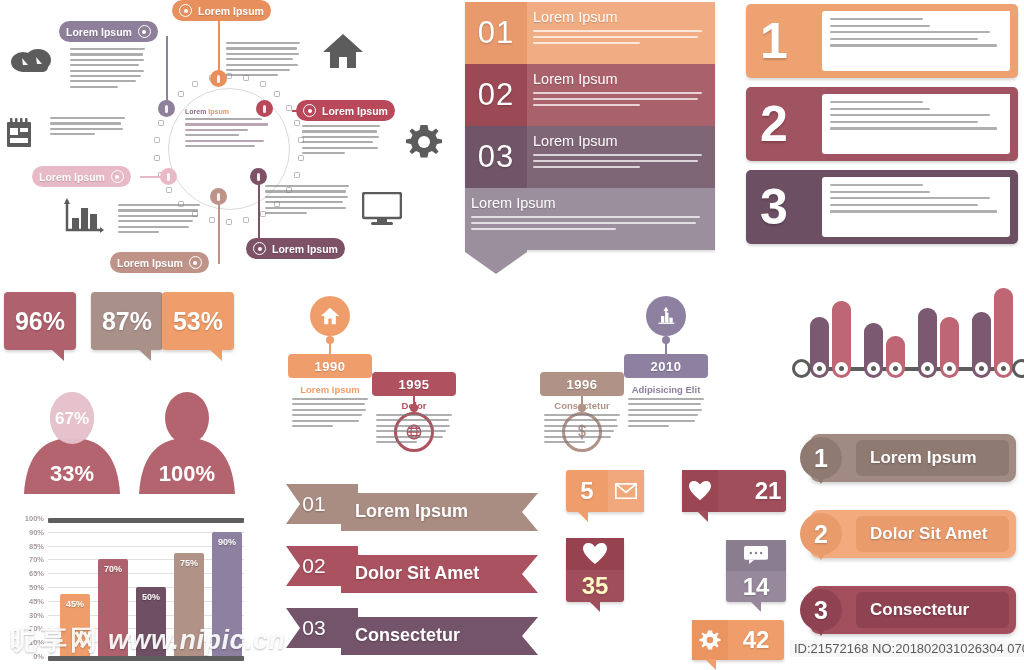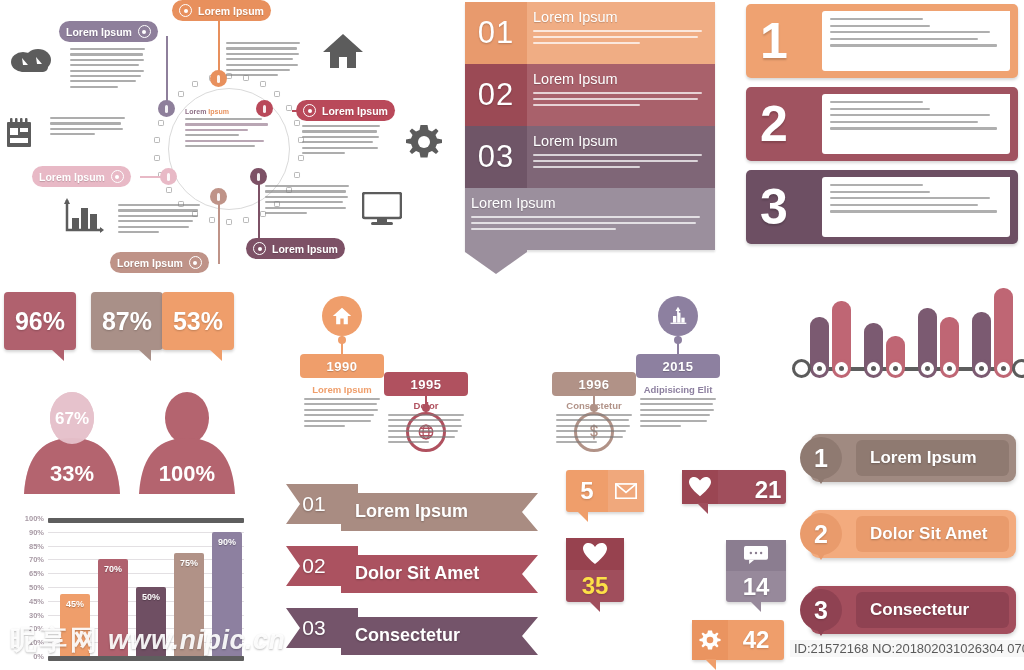--- a/index.html
+++ b/index.html
@@ -88,21 +88,21 @@
   #p6 .col { position:absolute; bottom:0; width:30px; border-radius:2px 2px 0 0;
       display:flex; justify-content:center; }
   #p6 .col b { font-size:9px; color:#fff; margin-top:5px;
       text-shadow:0 1px 1px rgba(0,0,0,.25); }
   .wm { position:absolute; left:10px; top:622px; font-size:27px; font-style:italic;
       font-weight:bold; color:rgba(255,255,255,.92); letter-spacing:.5px;
       text-shadow:0 1px 2px rgba(0,0,0,.25); z-index:40; pointer-events:none; }
   .wm .cn { font-style:normal; letter-spacing:3px; }
 
   
-  #p7 { position:absolute; left:300px; top:292px; width:420px; height:180px; }
+  #p7 { position:absolute; left:288px; top:292px; width:420px; height:180px; }
   #p7 .seg { position:absolute; top:0; height:180px; }
   #p7 .barlab { position:absolute; height:24px; border-radius:4px; left:0; right:0;
       display:flex; align-items:center; justify-content:center;
       font-size:13px; font-weight:bold; color:#fff; letter-spacing:.5px;
       text-shadow:0 1px 1px rgba(0,0,0,.2); }
   #p7 .ttl { position:absolute; left:0; right:0; text-align:center; font-size:9.5px;
       font-weight:bold; }
   #p7 .circ { position:absolute; width:40px; height:40px; border-radius:50%;
       display:flex; align-items:center; justify-content:center; }
   #p7 .ring2 { position:absolute; width:40px; height:40px; border-radius:50%;
@@ -569,21 +569,21 @@
           <svg width="20" height="20" viewBox="0 0 24 24" fill="#fff">
             <path d="M3 20 L3 21.5 L22 21.5 L22 20 Z"></path>
             <rect x="6" y="12" width="4" height="8"></rect>
             <rect x="11" y="8" width="4" height="12"></rect>
             <rect x="16" y="14" width="4" height="6"></rect>
             <path d="M12 1 L15 6 L13 6 L13 9 L11 9 L11 6 L9 6 Z"></path>
           </svg>
         </div>
         <div class="stem" style="left:41px;top:44px;height:20px;background:#8d80a0"></div>
        <div class="dot" style="left:38px;top:44px;background:#8d80a0"></div>
-       <div class="barlab" style="top:62px;background:#8d80a0">2015</div>
+       <div class="barlab" style="top:62px;background:#8d80a0">2010</div>
        <div class="ttl" style="top:92px;color:#8d80a0">Adipisicing Elit</div>
        <div class="para" style="top:106px">
           <i style="width:100%;"></i>
           <i style="width:96%;"></i>
           <i style="width:98%;"></i>
           <i style="width:92%;"></i>
           <i style="width:88%;"></i>
           <i style="width:54%;"></i>
         </div>
       </div>
@@ -637,38 +637,38 @@
         font-size:24px;text-shadow:0 1px 2px rgba(0,0,0,.18);
         flex:1;">5</div>
         <div style="display:flex;align-items:center;justify-content:center;height:100%;padding:0 7px;background:#f0a87c">
         <svg width="22" height="16.28" viewBox="0 0 26 19" fill="none" stroke="#fff" stroke-width="2">
             <rect x="1" y="1" width="24" height="17"></rect>
             <path d="M1 1 L13 11 L25 1"></path>
           </svg>
         </div>
         <span style="position: absolute; bottom: -10px; left: 14%; width: 0px; height: 0px; border-left: 11px solid transparent; border-top: 11px solid rgb(239, 158, 107);"></span>
       </div>
-      <div style="position: absolute; left: 116px; top: 0px; width: 104px; height: 34px; border-radius: 3px; background: rgb(160, 78, 92); box-shadow: rgba(0, 0, 0, 0.16) 0px 2px 3px; display: flex; align-items: flex-end; gap: 32px;">
+      <div style="position: absolute; left: 116px; top: 0px; width: 104px; height: 42px; border-radius: 3px; background: rgb(160, 78, 92); box-shadow: rgba(0, 0, 0, 0.16) 0px 2px 3px; display: flex; align-items: center; gap: 32px;">
         <div style="display:flex;align-items:center;justify-content:center;height:100%;padding:0 7px;background:#9b4653">
         <svg width="22" height="22" viewBox="0 0 24 22" fill="#fff">
             <path d="M12 21 C2 13 0 8 0 5.5 C0 2 2.5 0 5.5 0 C8 0 10.5 1.5 12 4 C13.5 1.5 16 0 18.5 0 C21.5 0 24 2 24 5.5 C24 8 22 13 12 21 Z"></path>
           </svg>
         </div>
         <div style="display:flex;align-items:center;justify-content:center;color:#fff;font-weight:bold;
         font-size:24px;text-shadow:0 1px 2px rgba(0,0,0,.18);
         flex:1;">21</div>
         <span style="position: absolute; bottom: -10px; left: 14%; width: 0px; height: 0px; border-left: 11px solid transparent; border-top: 11px solid rgb(160, 78, 92);"></span>
       </div>
       <div style="position: absolute; left: 0px; top: 68px; width: 58px; height: 64px; border-radius: 3px; background: rgb(160, 78, 92); box-shadow: rgba(0, 0, 0, 0.16) 0px 2px 3px; display: flex; flex-direction: column; align-items: center;">
         <div style="display:flex;align-items:center;justify-content:center;width:100%;flex:1;background:#97424f">
         <svg width="24" height="24" viewBox="0 0 24 22" fill="#fff">
             <path d="M12 21 C2 13 0 8 0 5.5 C0 2 2.5 0 5.5 0 C8 0 10.5 1.5 12 4 C13.5 1.5 16 0 18.5 0 C21.5 0 24 2 24 5.5 C24 8 22 13 12 21 Z"></path>
           </svg>
         </div>
-        <div style="display:flex;align-items:center;justify-content:center;color:#fde047;font-weight:bold;
+        <div style="display:flex;align-items:center;justify-content:center;color:#fef9c3;font-weight:bold;
         font-size:24px;text-shadow:0 1px 2px rgba(0,0,0,.18);
         width:100%;flex:1;">35</div>
         <span style="position: absolute; bottom: -10px; left: 40%; width: 0px; height: 0px; border-left: 11px solid transparent; border-top: 11px solid rgb(160, 78, 92);"></span>
       </div>
       <div style="position: absolute; left: 160px; top: 70px; width: 60px; height: 62px; border-radius: 3px; background: rgb(151, 137, 155); box-shadow: rgba(0, 0, 0, 0.16) 0px 2px 3px; display: flex; flex-direction: column; align-items: center;">
         <div style="display:flex;align-items:center;justify-content:center;width:100%;flex:1;background:#8b7d90">
         <svg width="24" height="18.240000000000002" viewBox="0 0 28 21" fill="#fff">
             <rect x="0" y="0" width="28" height="16" rx="2"></rect>
             <path d="M6 16 L6 21 L12 16 Z"></path>
             <circle cx="8" cy="8" r="1.4" fill="#8b7d90"></circle>

